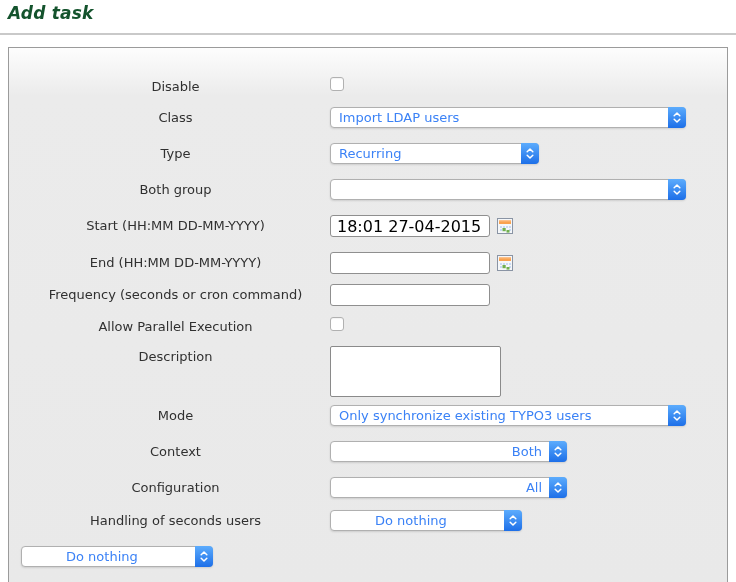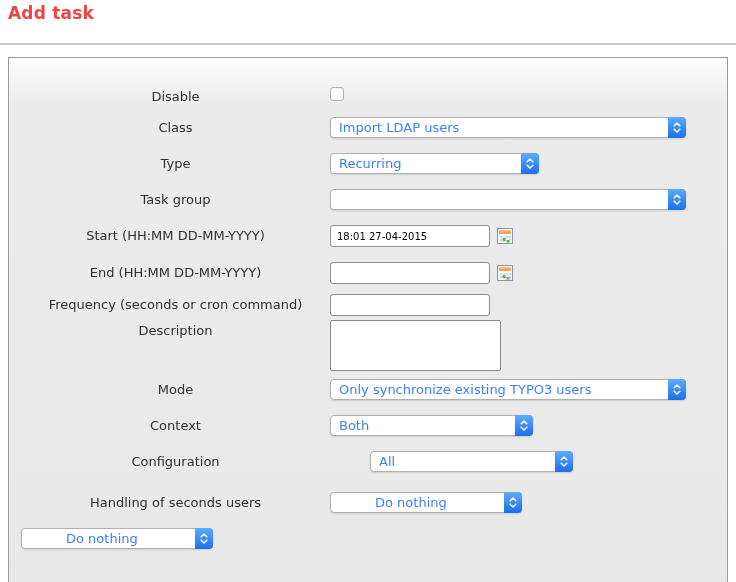--- a/index.html
+++ b/index.html
@@ -2,42 +2,42 @@
 <html><head>
 <meta charset="utf-8">
 <style>
   html,body { margin:0; padding:0; }
   body {
     width:736px; height:582px; background:#ffffff;
     font-family:"DejaVu Sans","Liberation Sans",sans-serif;
     color:#2e2e2e; overflow:hidden;
   }
   .page-title {
-    font-size:17px; font-weight:bold; color:#ef4444;
-    margin:5px 0 22px 8px; line-height:16px; letter-spacing:0.2px;
+    font-size:17px; font-weight:bold; color:#14532d;
+    margin:5px 0 12px 8px; line-height:16px; letter-spacing:0.2px;font-style:italic;
   }
   .title-divider {
     border:none; border-top:2px solid #c9c9c9; margin:0 0 12px 0;
   }
   .panel {
     box-sizing:border-box; width:720px; height:537px; margin-left:8px;
     border:1px solid #9b9b9b;
     background:linear-gradient(to bottom,#fdfdfd 0,#ebebeb 48px,#e9e9e9 100%);
     padding:28px 0 0 12px;
   }
   .row { display:flex; align-items:flex-start; margin-bottom:15px; }
   .lbl { width:309px; flex:none; font-size:13px; color:#303030; padding-top:3px;text-align:center; }
   .ctrl { display:flex; align-items:center; }
 
   .mb13 { margin-bottom:13px; }
   .mb12 { margin-bottom:12px; }
-  .mb11 { margin-bottom:4px; }
+  .mb11 { margin-bottom:10px; }
   .mb10 { margin-bottom:10px; }
   .mb8  { margin-bottom:8px; }
-  .mb20 { margin-bottom:20px;gap:40px; }
+  .mb20 { margin-bottom:12px; }
 
   .checkbox {
     box-sizing:border-box; width:14px; height:14px; margin-top:1px;
     border:1px solid #b1b1b1; border-radius:3px; background:#ffffff;
     box-shadow:inset 0 1px 1px rgba(0,0,0,0.05); display:inline-block; cursor:default;
   }
 
   .select {
     position:relative; box-sizing:border-box; height:21px;
     background:#ffffff; border:1px solid #b0b0b0; border-radius:4px;
@@ -47,27 +47,27 @@
   }
   .select .val { white-space:nowrap; overflow:hidden; }
   .select .cap {
     position:absolute; top:-1px; right:-1px; bottom:-1px; width:18px;
     border-radius:0 4px 4px 0;
     background:linear-gradient(#5cacfd,#1d6fe8);
     display:flex; align-items:center; justify-content:center;
   }
   .w-wide  { width:356px; }
   .w-med   { width:209px; }
-  .w-small { width:203px; }
+  .w-small { width:237px;justify-content:flex-end; }
   .w-small2{ width:192px;padding-left:44px; }
 
   .txt {
     box-sizing:border-box; width:160px; height:22px;
     border:1px solid #8f8f8f; border-radius:3px; padding:8px 6px;
-    font-size:10px; font-family:inherit; color:#000; background:#fff; outline:none;
+    font-size:16px; font-family:inherit; color:#000; background:#fff; outline:none;
   }
   .cal-btn { margin-left:7px; display:inline-flex; cursor:pointer; }
 
   .ta {
     box-sizing:border-box; width:171px; height:51px;
     border:1px solid #8a8a8a; border-radius:2px; background:#fff;
     resize:none; font-family:inherit; font-size:13px; outline:none;
   }
 </style>
 </head>
@@ -109,21 +109,21 @@
           <svg width="8" height="11" viewBox="0 0 8 11">
               <path d="M1.2 3.7 L4 1 L6.8 3.7" fill="none" stroke="#fff" stroke-width="1.5" stroke-linecap="round" stroke-linejoin="round"></path>
               <path d="M1.2 7.3 L4 10 L6.8 7.3" fill="none" stroke="#fff" stroke-width="1.5" stroke-linecap="round" stroke-linejoin="round"></path>
             </svg>
         </span>
       </div>
     </div>
   </div>
 
   <div class="row">
-    <span class="lbl">Task group</span>
+    <span class="lbl">Both group</span>
     <div class="ctrl">
       <div class="select w-wide">
         <span class="val"></span>
         <span class="cap">
           <svg width="8" height="11" viewBox="0 0 8 11">
               <path d="M1.2 3.7 L4 1 L6.8 3.7" fill="none" stroke="#fff" stroke-width="1.5" stroke-linecap="round" stroke-linejoin="round"></path>
               <path d="M1.2 7.3 L4 10 L6.8 7.3" fill="none" stroke="#fff" stroke-width="1.5" stroke-linecap="round" stroke-linejoin="round"></path>
             </svg>
         </span>
       </div>
@@ -176,20 +176,26 @@
     </div>
   </div>
 
   <div class="row mb11">
     <span class="lbl">Frequency (seconds or cron command)</span>
     <div class="ctrl">
       <input class="txt" type="text" value="" style="">
     </div>
   </div>
 
+  <div class="row mb12">
+    <span class="lbl">Allow Parallel Execution</span>
+    <div class="ctrl">
+        <span class="checkbox"></span>
+      </div>
+  </div>
 
   <div class="row mb8">
     <span class="lbl">Description</span>
     <div class="ctrl">
       <textarea class="ta" style=""></textarea>
     </div>
   </div>
 
   <div class="row">
     <span class="lbl">Mode</span>

